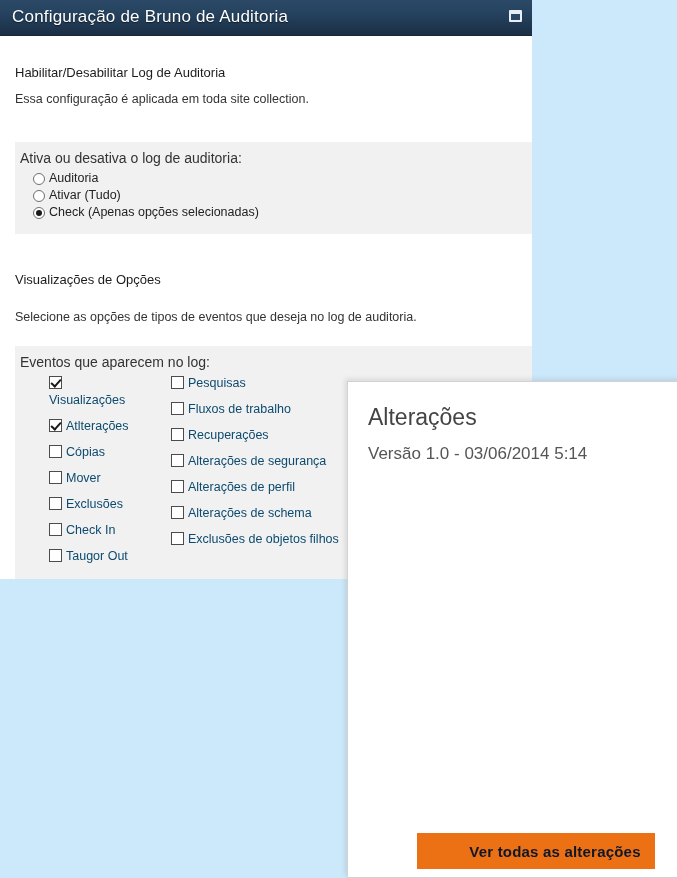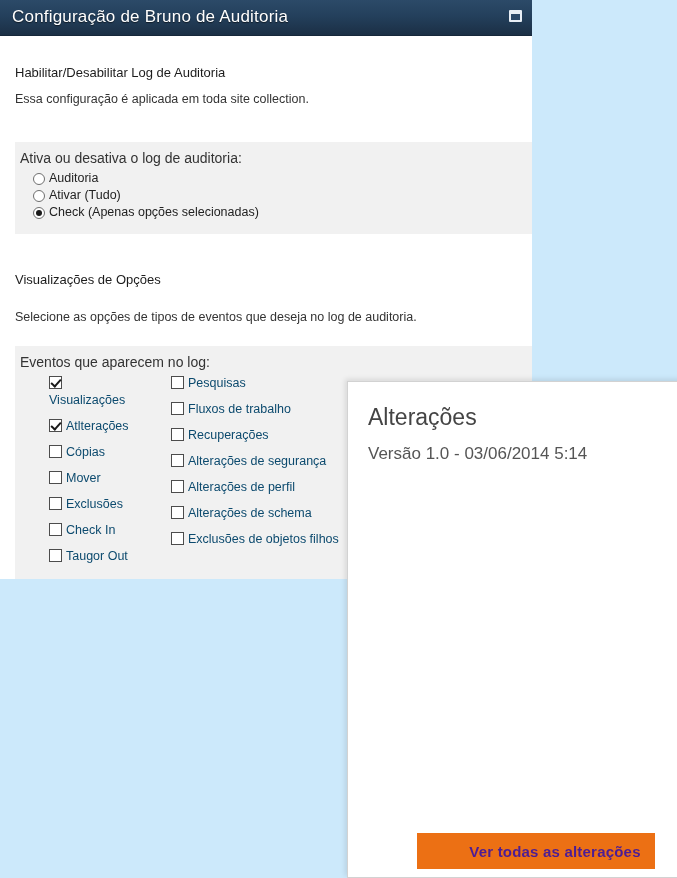--- a/index.html
+++ b/index.html
@@ -225,21 +225,21 @@
     color: #555555;
     line-height: 21px;
   }
   #view-all-button {
     position: absolute;
     left: 69px;
     top: 451px;
     width: 238px;
     height: 36px;
     background: #ec7014;
-    color: #4c1d95;
+    color: #0f172a;
     font-size: 15px;
     font-weight: bold;
     border: none;
     cursor: pointer;
     font-family: "Liberation Sans", sans-serif;
     letter-spacing: 0.2px;
     padding-left: 44px;
   }
 </style>
 </head>

